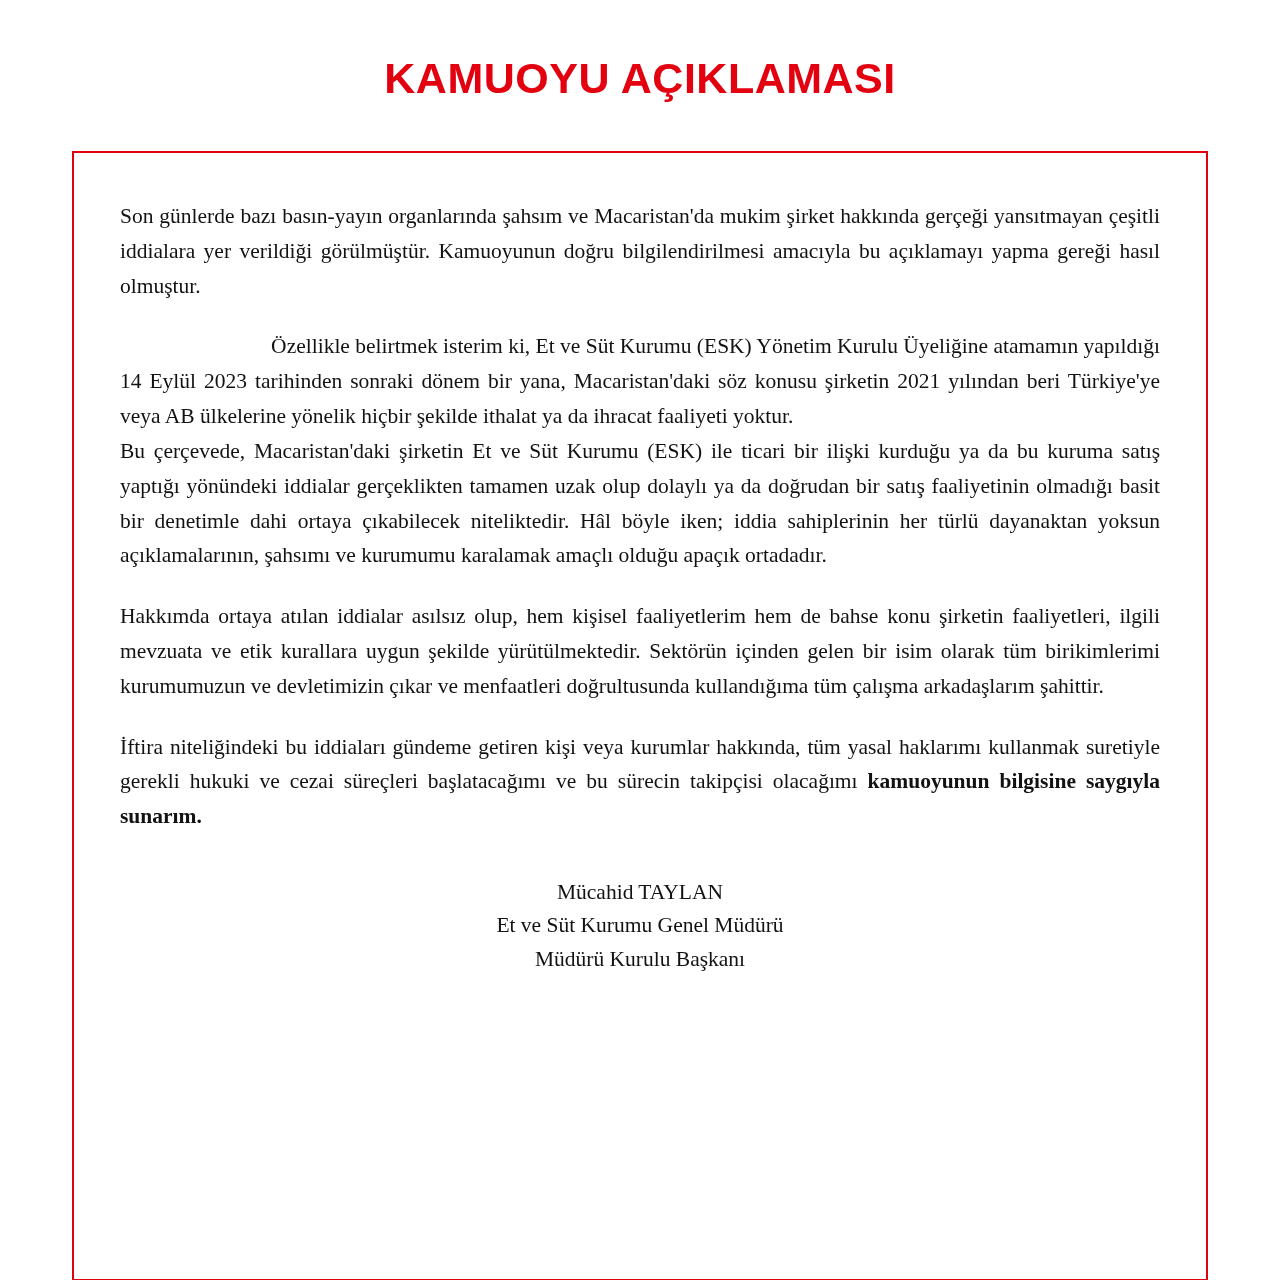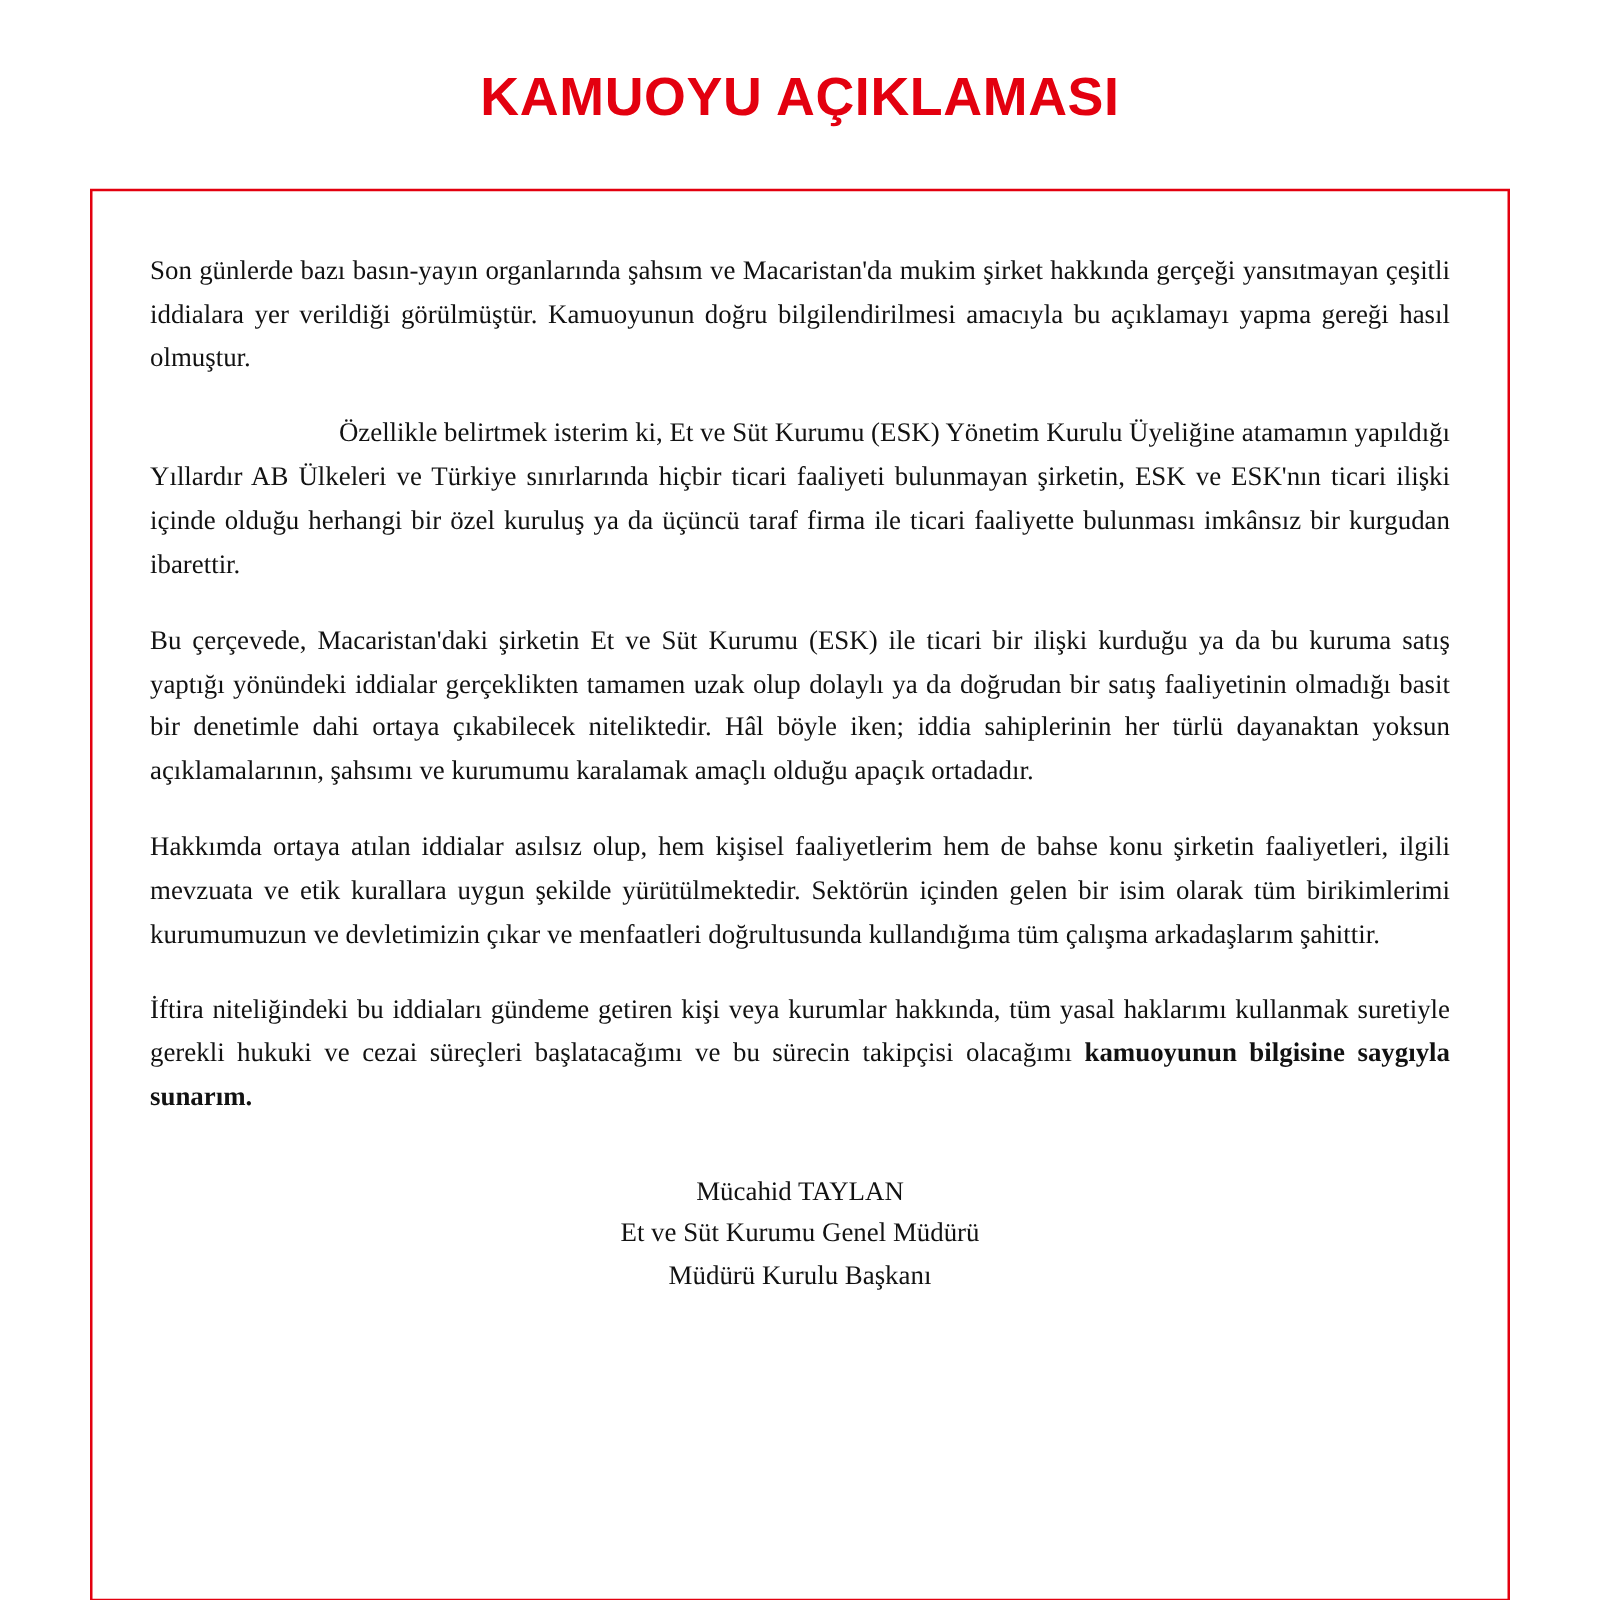--- a/index.html
+++ b/index.html
@@ -80,23 +80,23 @@
 
   <h1 class="doc-title" style="color: rgb(227, 0, 15);">KAMUOYU AÇIKLAMASI</h1>
 
   <div class="statement-box" style="border-color: rgb(227, 0, 15);">
     <div class="body-text">
 
       <p class="para">Son günlerde bazı basın-yayın organlarında şahsım ve Macaristan'da mukim şirket hakkında gerçeği yansıtmayan çeşitli iddialara yer verildiği görülmüştür. Kamuoyunun doğru bilgilendirilmesi amacıyla bu açıklamayı yapma gereği hasıl olmuştur.</p>
 
       <p class="para tight nojust">Özellikle belirtmek isterim ki, Et ve Süt Kurumu (ESK) Yönetim Kurulu Üyeliğine atamamın yapıldığı</p>
 
+      <p class="para tight">14 Eylül 2023 tarihinden sonraki dönem bir yana, Macaristan'daki söz konusu şirketin 2021 yılından beri Türkiye'ye veya AB ülkelerine yönelik hiçbir şekilde ithalat ya da ihracat faaliyeti yoktur.</p>
 
 
-      <p class="para">Yıllardır AB Ülkeleri ve Türkiye sınırlarında hiçbir ticari faaliyeti bulunmayan şirketin, ESK ve ESK'nın ticari ilişki içinde olduğu herhangi bir özel kuruluş ya da üçüncü taraf firma ile ticari faaliyette bulunması imkânsız bir kurgudan ibarettir.</p>
 
       <p class="para">Bu çerçevede, Macaristan'daki şirketin Et ve Süt Kurumu (ESK) ile ticari bir ilişki kurduğu ya da bu kuruma satış yaptığı yönündeki iddialar gerçeklikten tamamen uzak olup dolaylı ya da doğrudan bir satış faaliyetinin olmadığı basit bir denetimle dahi ortaya çıkabilecek niteliktedir. Hâl böyle iken; iddia sahiplerinin her türlü dayanaktan yoksun açıklamalarının, şahsımı ve kurumumu karalamak amaçlı olduğu apaçık ortadadır.</p>
 
       <p class="para">Hakkımda ortaya atılan iddialar asılsız olup, hem kişisel faaliyetlerim hem de bahse konu şirketin faaliyetleri, ilgili mevzuata ve etik kurallara uygun şekilde yürütülmektedir. Sektörün içinden gelen bir isim olarak tüm birikimlerimi kurumumuzun ve devletimizin çıkar ve menfaatleri doğrultusunda kullandığıma tüm çalışma arkadaşlarım şahittir.</p>
 
       <p class="para"><span>İftira niteliğindeki bu iddiaları gündeme getiren kişi veya kurumlar hakkında, tüm yasal haklarımı kullanmak suretiyle gerekli hukuki ve cezai süreçleri başlatacağımı ve bu sürecin takipçisi olacağımı </span><span class="bold">kamuoyunun bilgisine saygıyla sunarım.</span></p>
 
       <div class="signature">
         <div>Mücahid TAYLAN</div>
         <div>Et ve Süt Kurumu Genel Müdürü</div>

